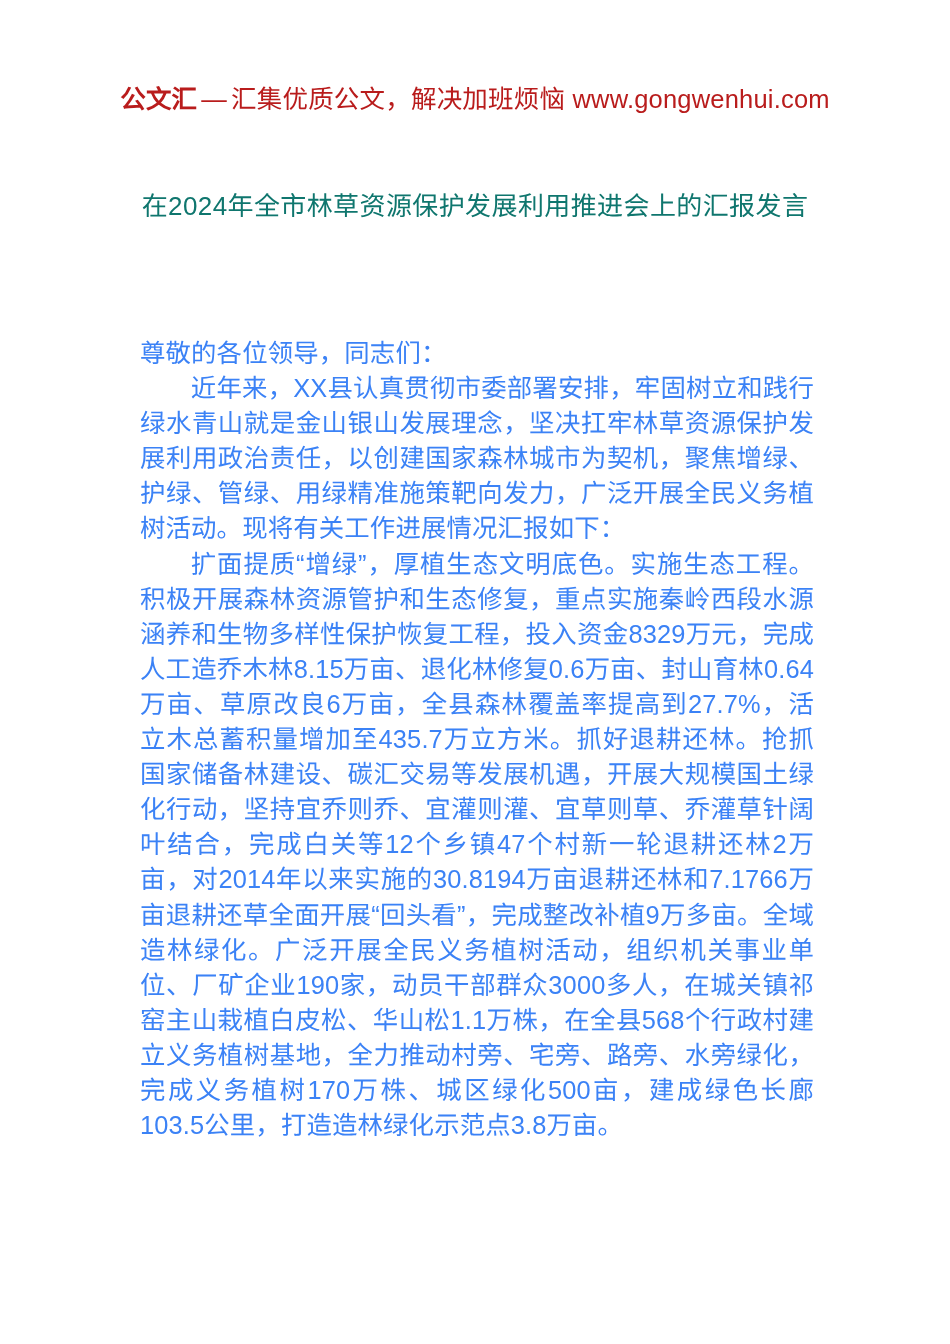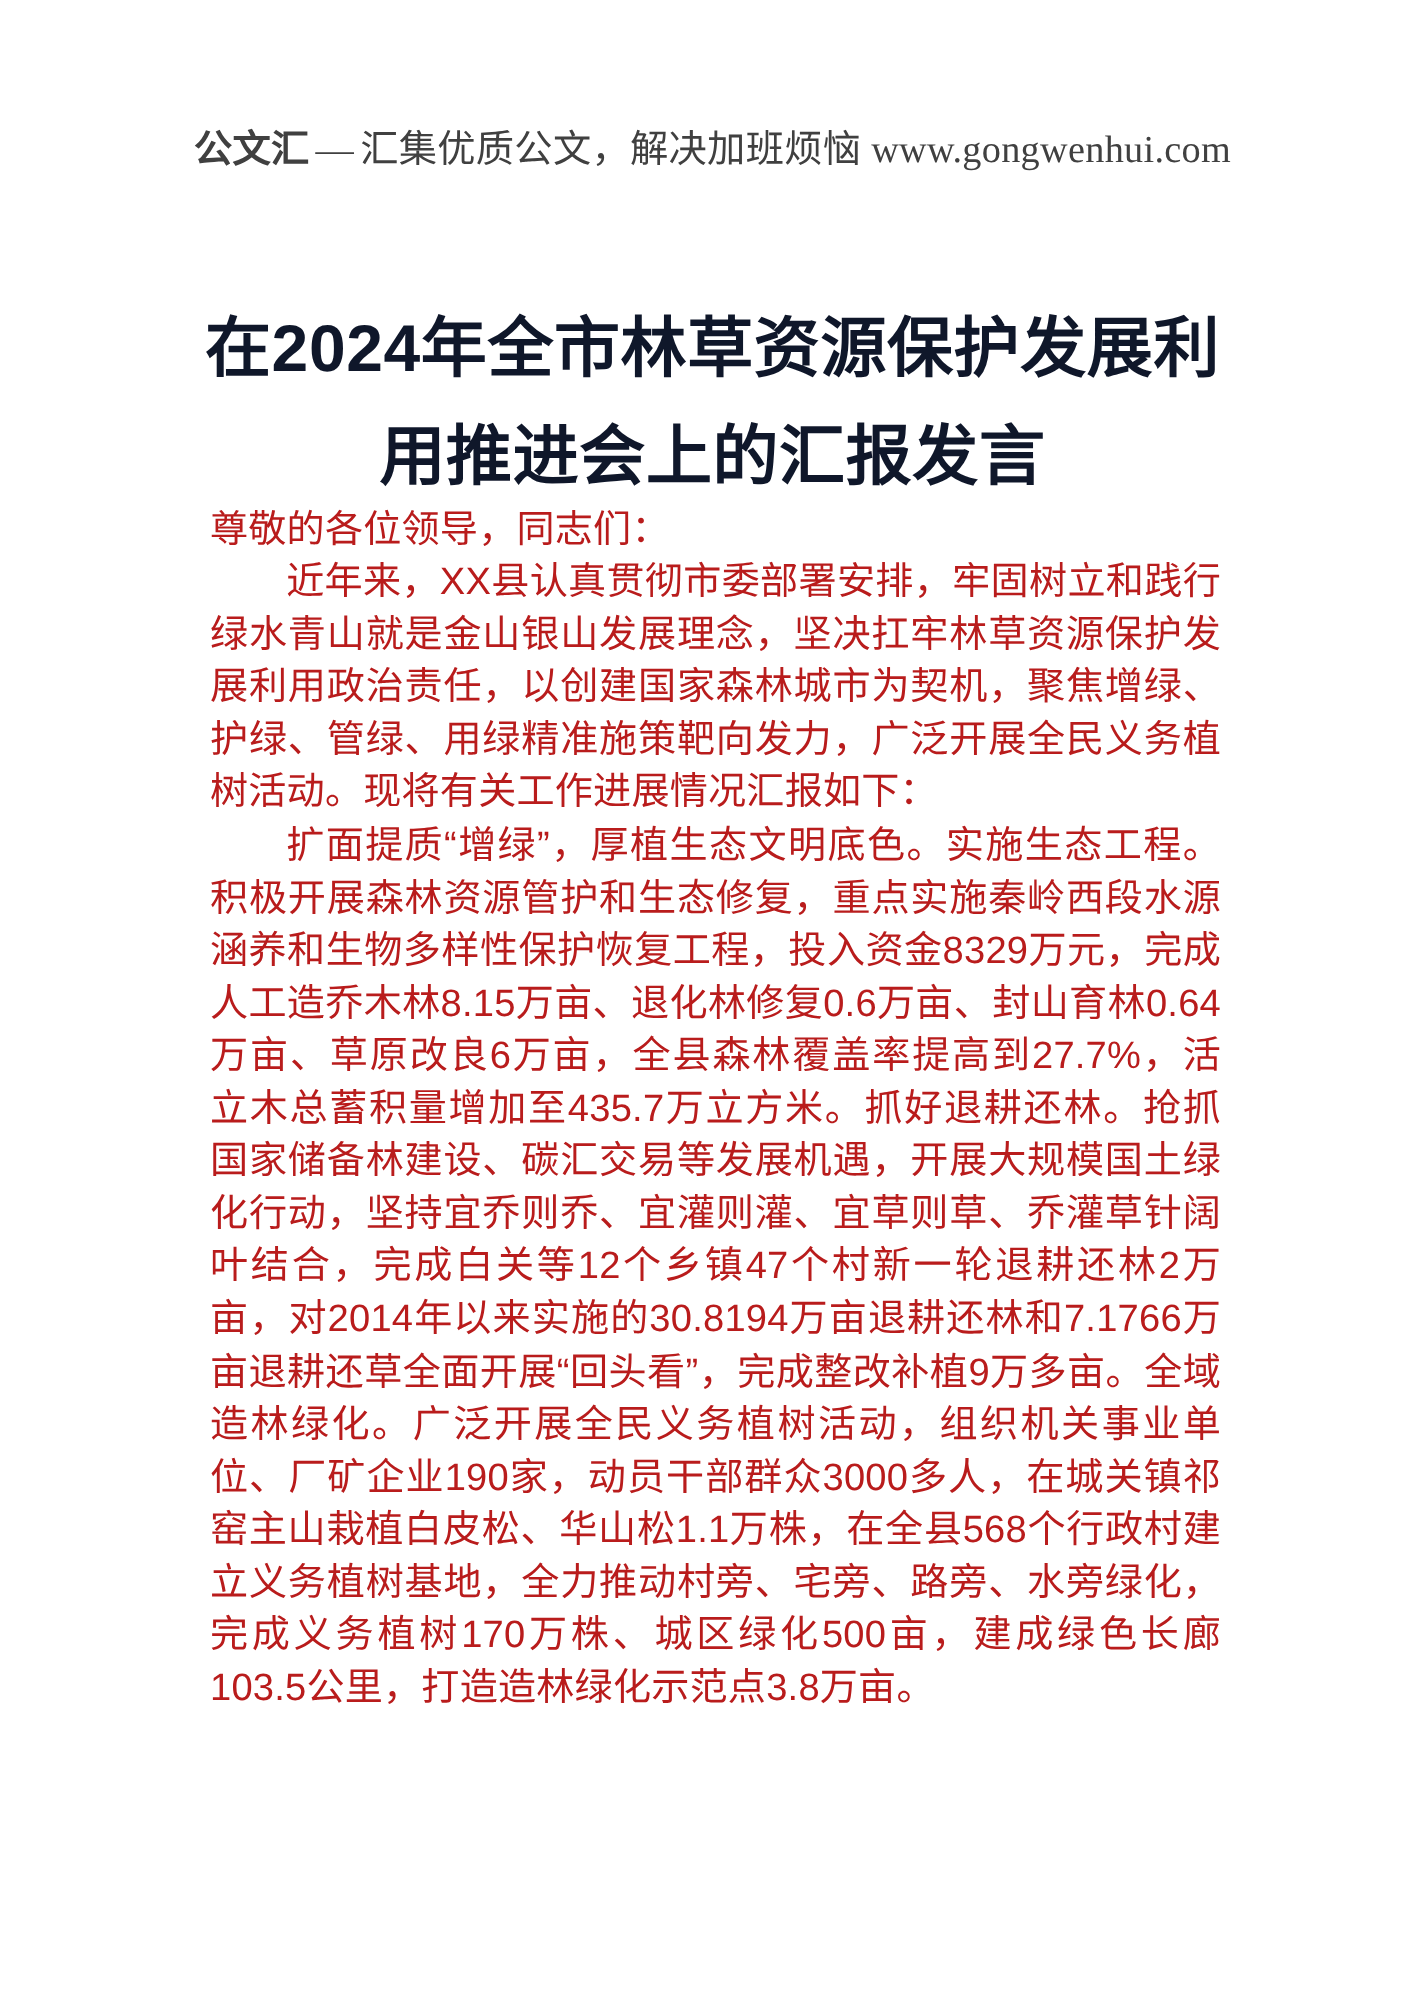--- a/index.html
+++ b/index.html
@@ -21,51 +21,51 @@
     box-sizing: border-box;
   }
 
   
   .site-banner {
     position: absolute;
     left: 0;
     right: 0;
     top: 78px;
     text-align: center;
-    color: #404040;
+    color: #b91c1c;
     font-size: 25.5px;
     letter-spacing: 0.2px;
     white-space: nowrap;
-    font-family: Liberation Serif, serif;
+    font-family: Liberation Sans, sans-serif;
   }
   .site-banner .brand { font-weight: 600; }
   .site-banner .dash  { padding: 0 4px; }
   .site-banner .url   { font-weight: 400; }
 
   
   .doc-title {
     position: absolute;
     left: 128px;
     right: 128px;
     top: 168px;
     text-align: center;
-    font-size: 44px;
+    font-size: 26px;
     line-height: 1.62;
-    color: #0f172a;
-    font-weight: 700;
+    color: #0f766e;
+    font-weight: 400;
     letter-spacing: 0.4px;
   }
 
   
   .doc-body {
     position: absolute;
     left: 140px;
     top: 336px;
     width: 674px;
-    color: #b91c1c;
+    color: #3b82f6;
     font-size: 25.4px;
     line-height: 35.1px;
     text-align: justify;
     text-justify: inter-ideograph;
     letter-spacing: 0.15px;
   }
   .doc-body p {
     margin: 0;
     padding: 0;
   }

